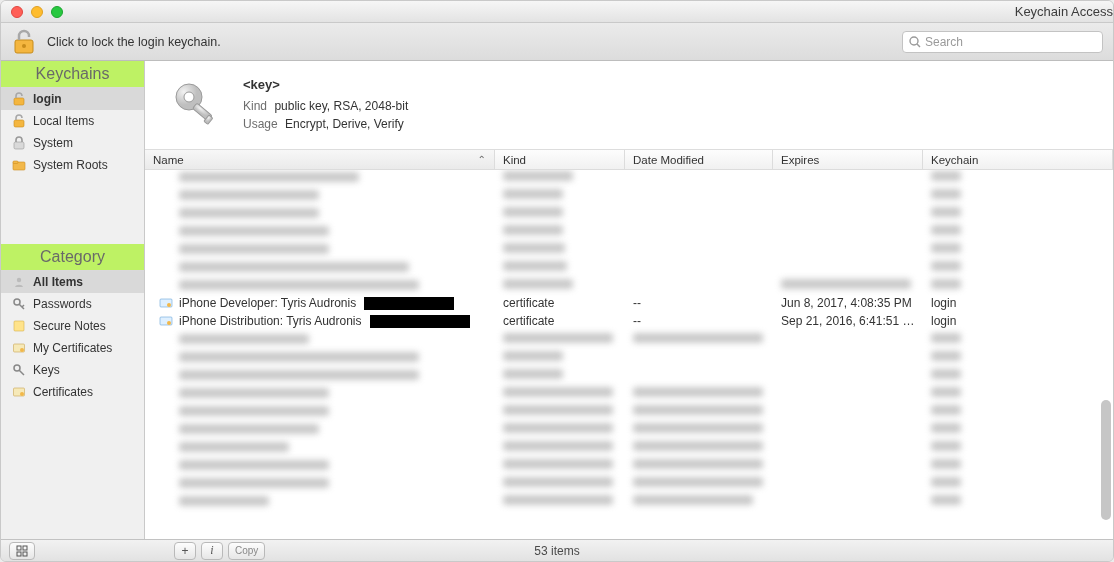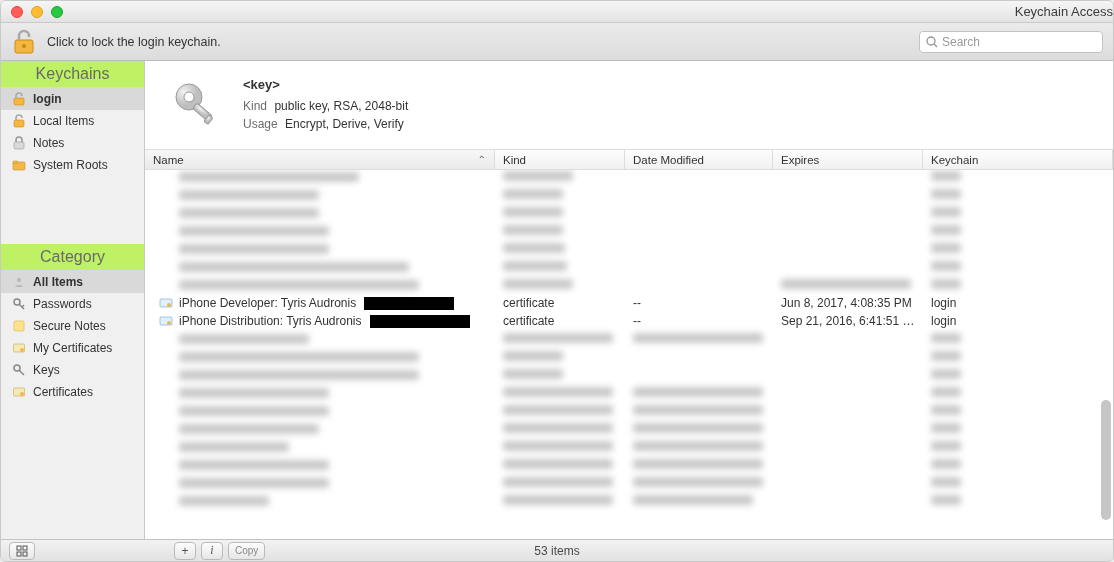--- a/index.html
+++ b/index.html
@@ -35,21 +35,21 @@
       background: linear-gradient(#ebebeb, #dcdcdc);
       border-bottom: 1px solid #bdbdbd;
       display: flex; align-items: center;
       padding: 0 10px;
     }
     .lock-icon {
       width: 26px; height: 28px; display: flex; align-items: center; justify-content: center; margin-right: 10px;
     }
     .lock-text { color: #343434; font-size: 12.5px; flex: 1; }
     .search-field {
-      width: 184px; height: 22px;
+      width: 201px; height: 22px;
       background: #fff; border: 1px solid #c3c3c3; border-radius: 4px;
       display: flex; align-items: center; padding: 0 6px;
       color: #9a9a9a; font-size: 12px;
     }
     .search-field svg { margin-right: 4px; }
     .body-split { display: flex; height: calc(100% - 22px - 38px - 22px); }
     .sidebar {
       width: 144px;
       background: #f0f0f0;
       border-right: 1px solid #c9c9c9;
@@ -201,21 +201,21 @@
           </span>
         <span>Local Items</span>
       </li>
       <li class="side-item">
         <span class="icon-slot">
             <svg width="14" height="14" viewBox="0 0 14 14">
               <rect x="2" y="6" width="10" height="7" rx="1.5" fill="#d9d9d9" stroke="#999" stroke-width="0.6"></rect>
               <path d="M4 6 V4 a3 3 0 0 1 6 0 V6" fill="none" stroke="#999" stroke-width="1.6"></path>
             </svg>
           </span>
-        <span>Notes</span>
+        <span>System</span>
       </li>
       <li class="side-item">
         <span class="icon-slot">
             <svg width="14" height="14" viewBox="0 0 14 14">
               <rect x="1" y="4" width="12" height="8" rx="1" fill="#f2b84a" stroke="#cf8f1f" stroke-width="0.6"></rect>
               <rect x="1" y="3" width="5" height="2.5" rx="1" fill="#f2b84a" stroke="#cf8f1f" stroke-width="0.6"></rect>
             </svg>
           </span>
         <span>System Roots</span>
       </li>

